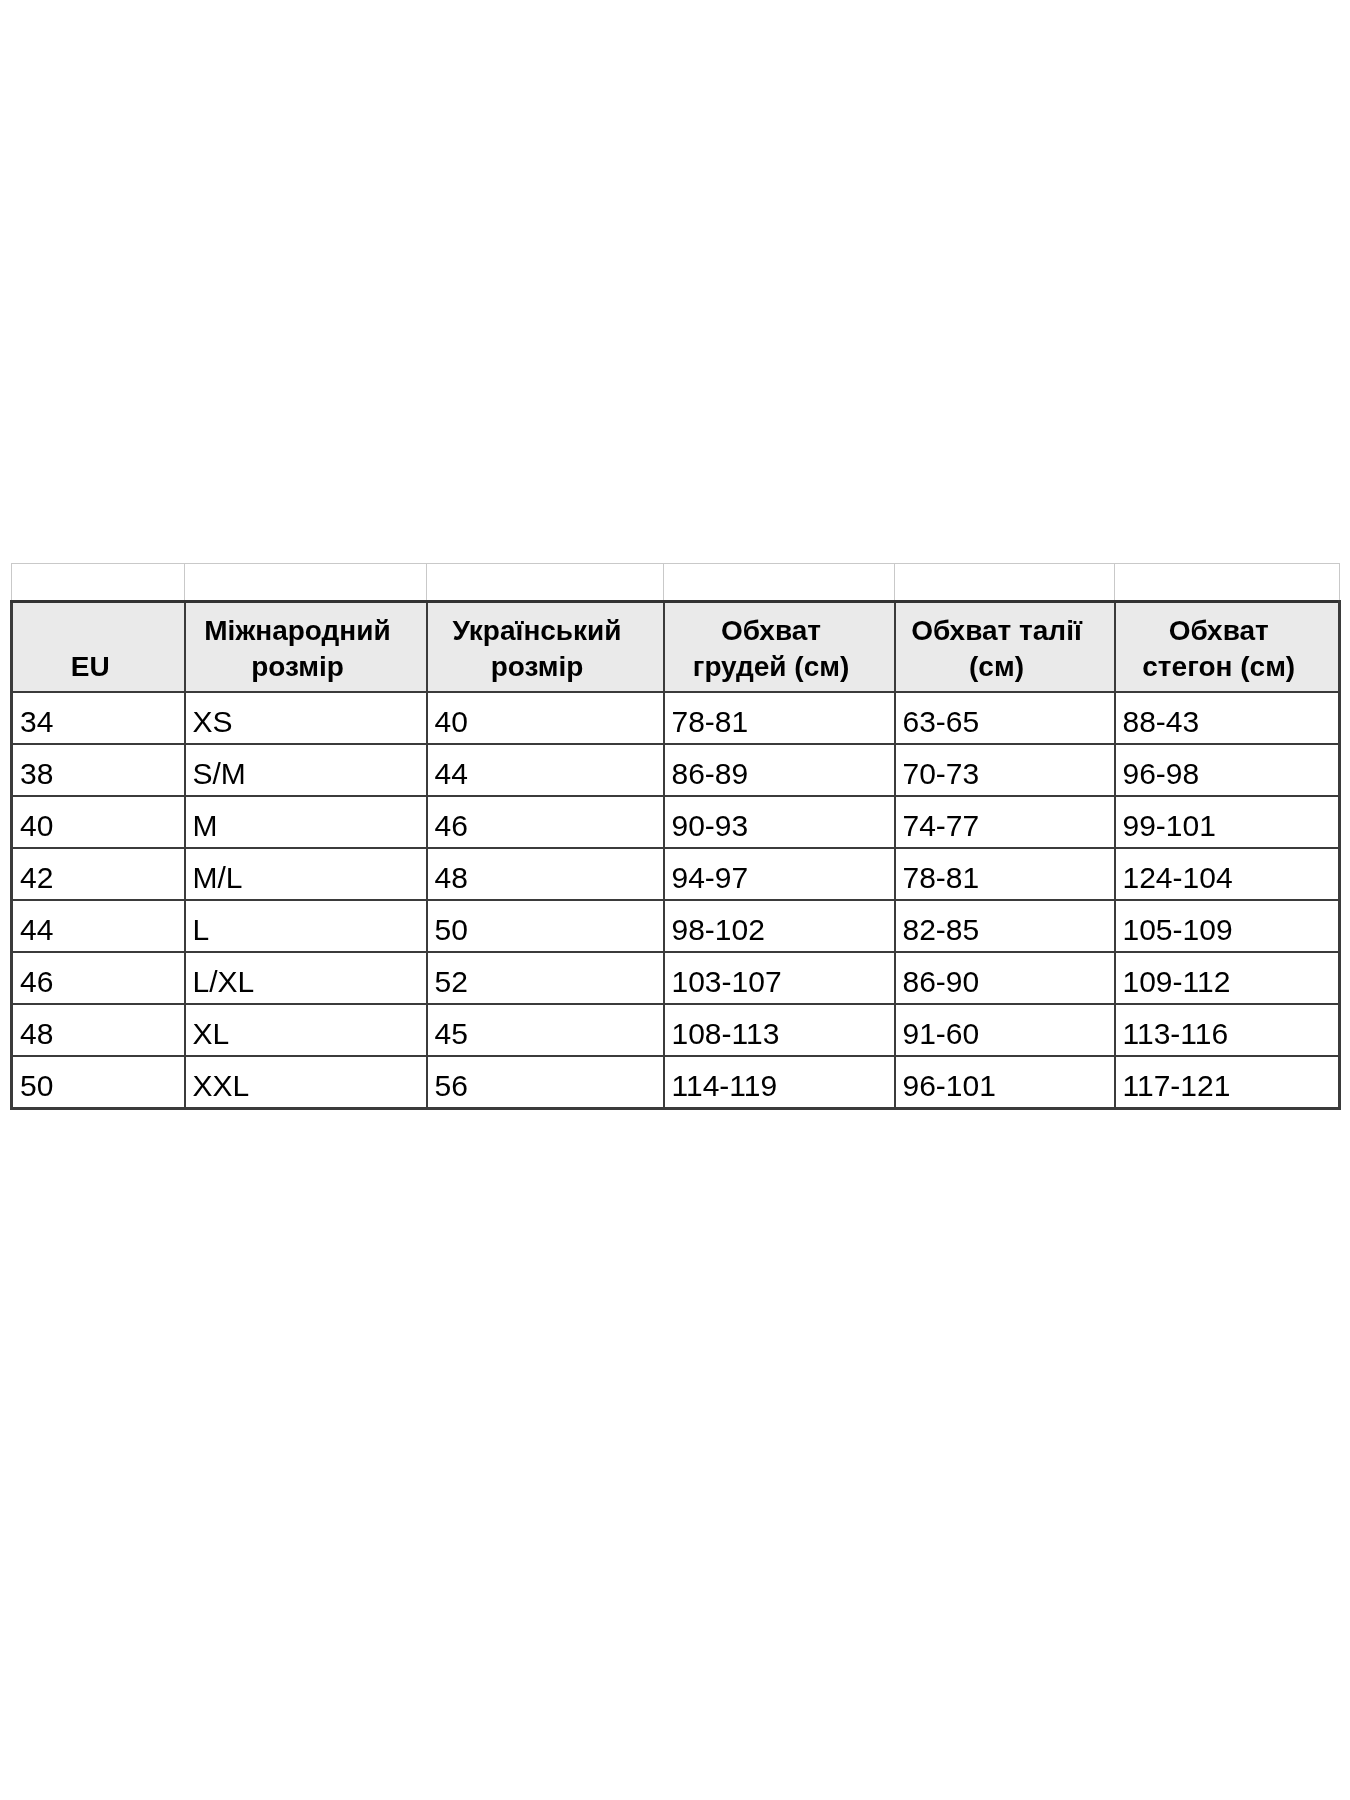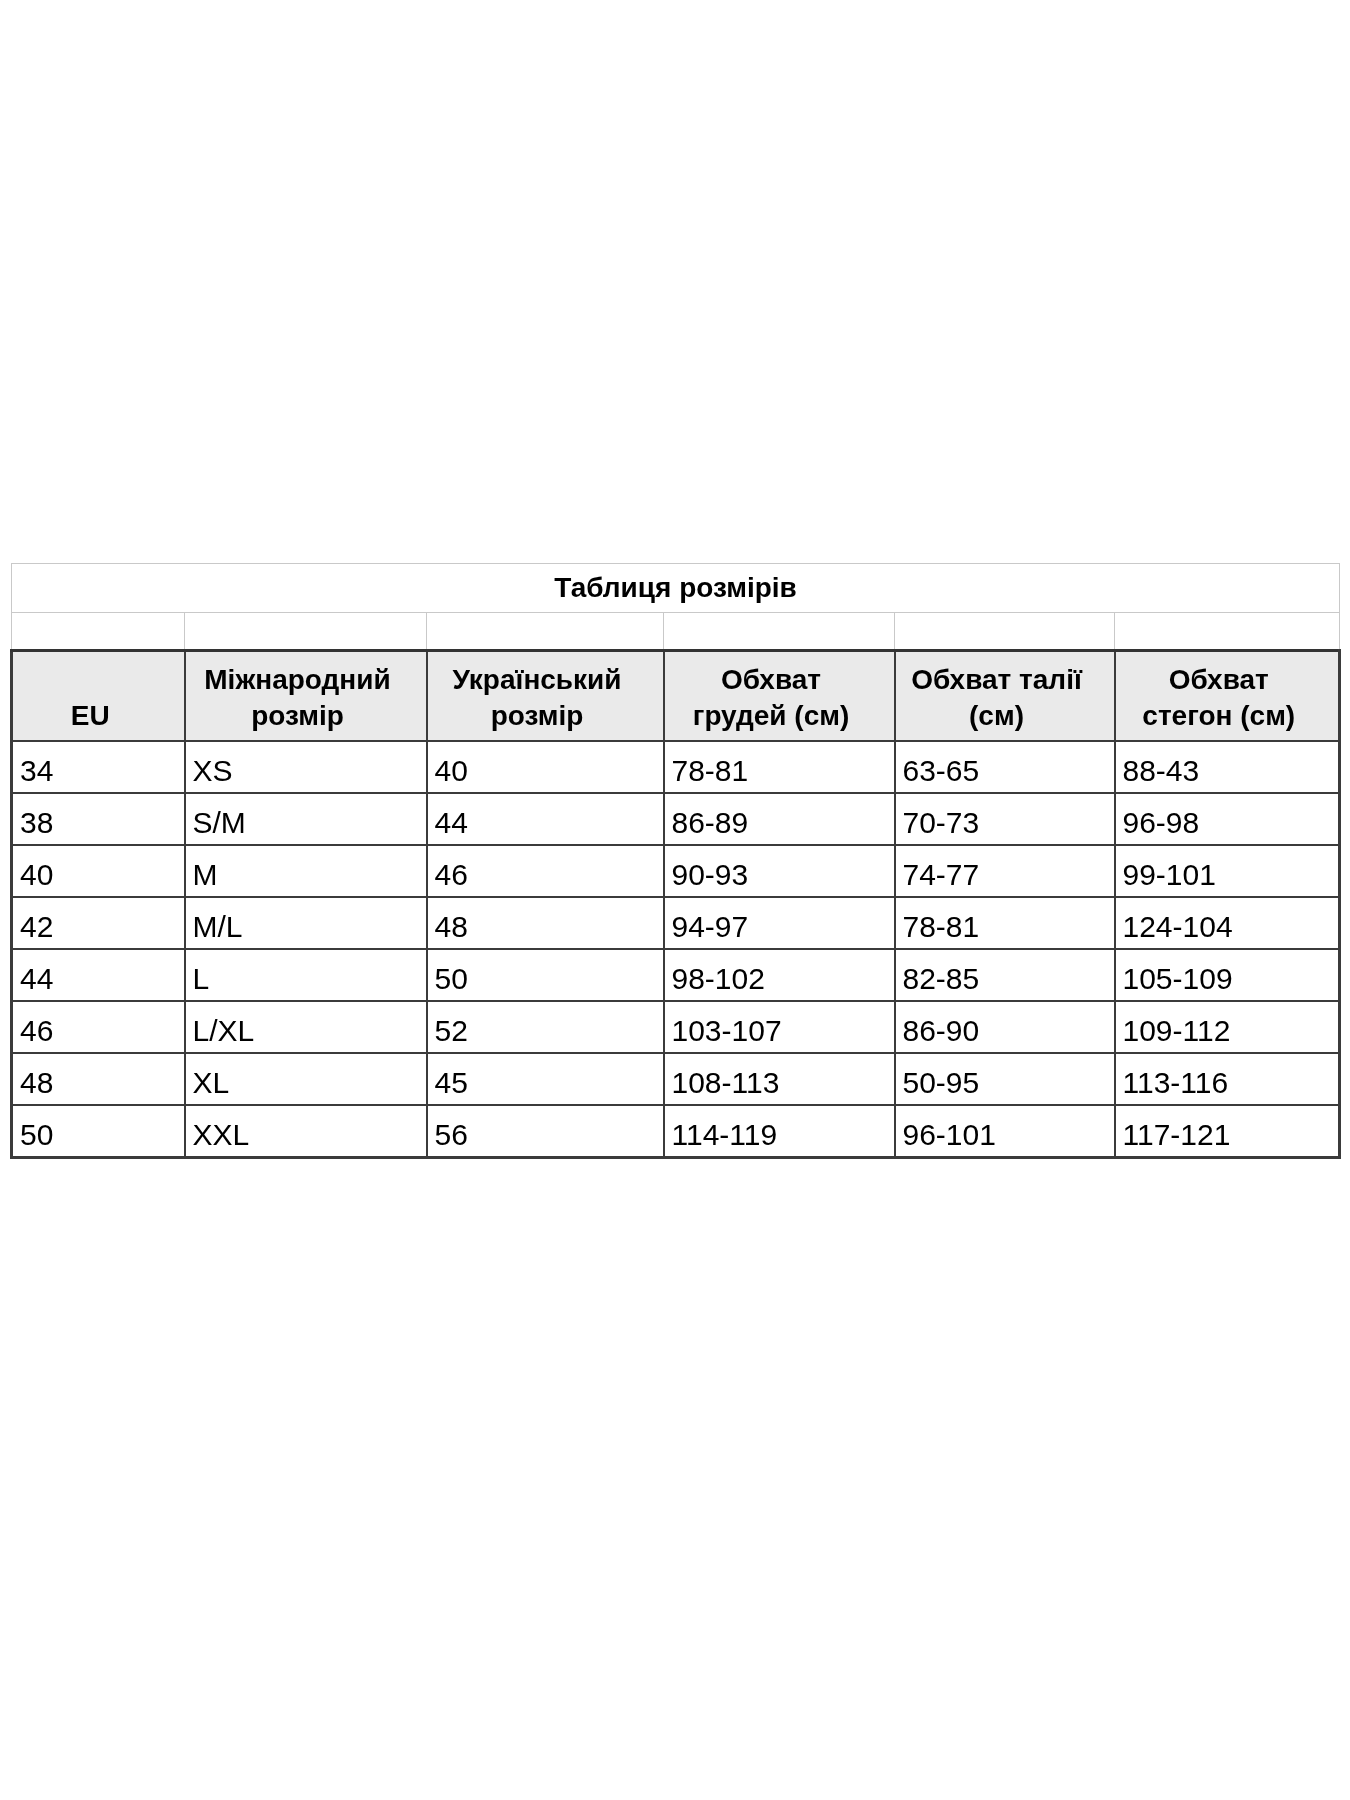--- a/index.html
+++ b/index.html
@@ -76,23 +76,20 @@
     <colgroup>
       <col style="width:173px">
       <col style="width:242px">
       <col style="width:237px">
       <col style="width:231px">
       <col style="width:220px">
       <col style="width:225px">
     </colgroup>
     <tbody>
       <tr>
-        <td class="title-cell" colspan="6">Таблиця розмірів</td>
-      </tr>
-      <tr>
         <td class="spacer-cell"></td>
         <td class="spacer-cell"></td>
         <td class="spacer-cell"></td>
         <td class="spacer-cell"></td>
         <td class="spacer-cell"></td>
         <td class="spacer-cell"></td>
       </tr>
       <tr class="dark-row">
         <td class="header-cell">EU</td>
         <td class="header-cell">Міжнародний
@@ -152,21 +149,21 @@
         <td class="data-cell">52</td>
         <td class="data-cell">103-107</td>
         <td class="data-cell">86-90</td>
         <td class="data-cell">109-112</td>
       </tr>
       <tr class="dark-row data-row">
         <td class="data-cell">48</td>
         <td class="data-cell">XL</td>
         <td class="data-cell">45</td>
         <td class="data-cell">108-113</td>
-        <td class="data-cell">50-95</td>
+        <td class="data-cell">91-60</td>
         <td class="data-cell">113-116</td>
       </tr>
       <tr class="dark-row data-row">
         <td class="data-cell">50</td>
         <td class="data-cell">XXL</td>
         <td class="data-cell">56</td>
         <td class="data-cell">114-119</td>
         <td class="data-cell">96-101</td>
         <td class="data-cell">117-121</td>
       </tr>

